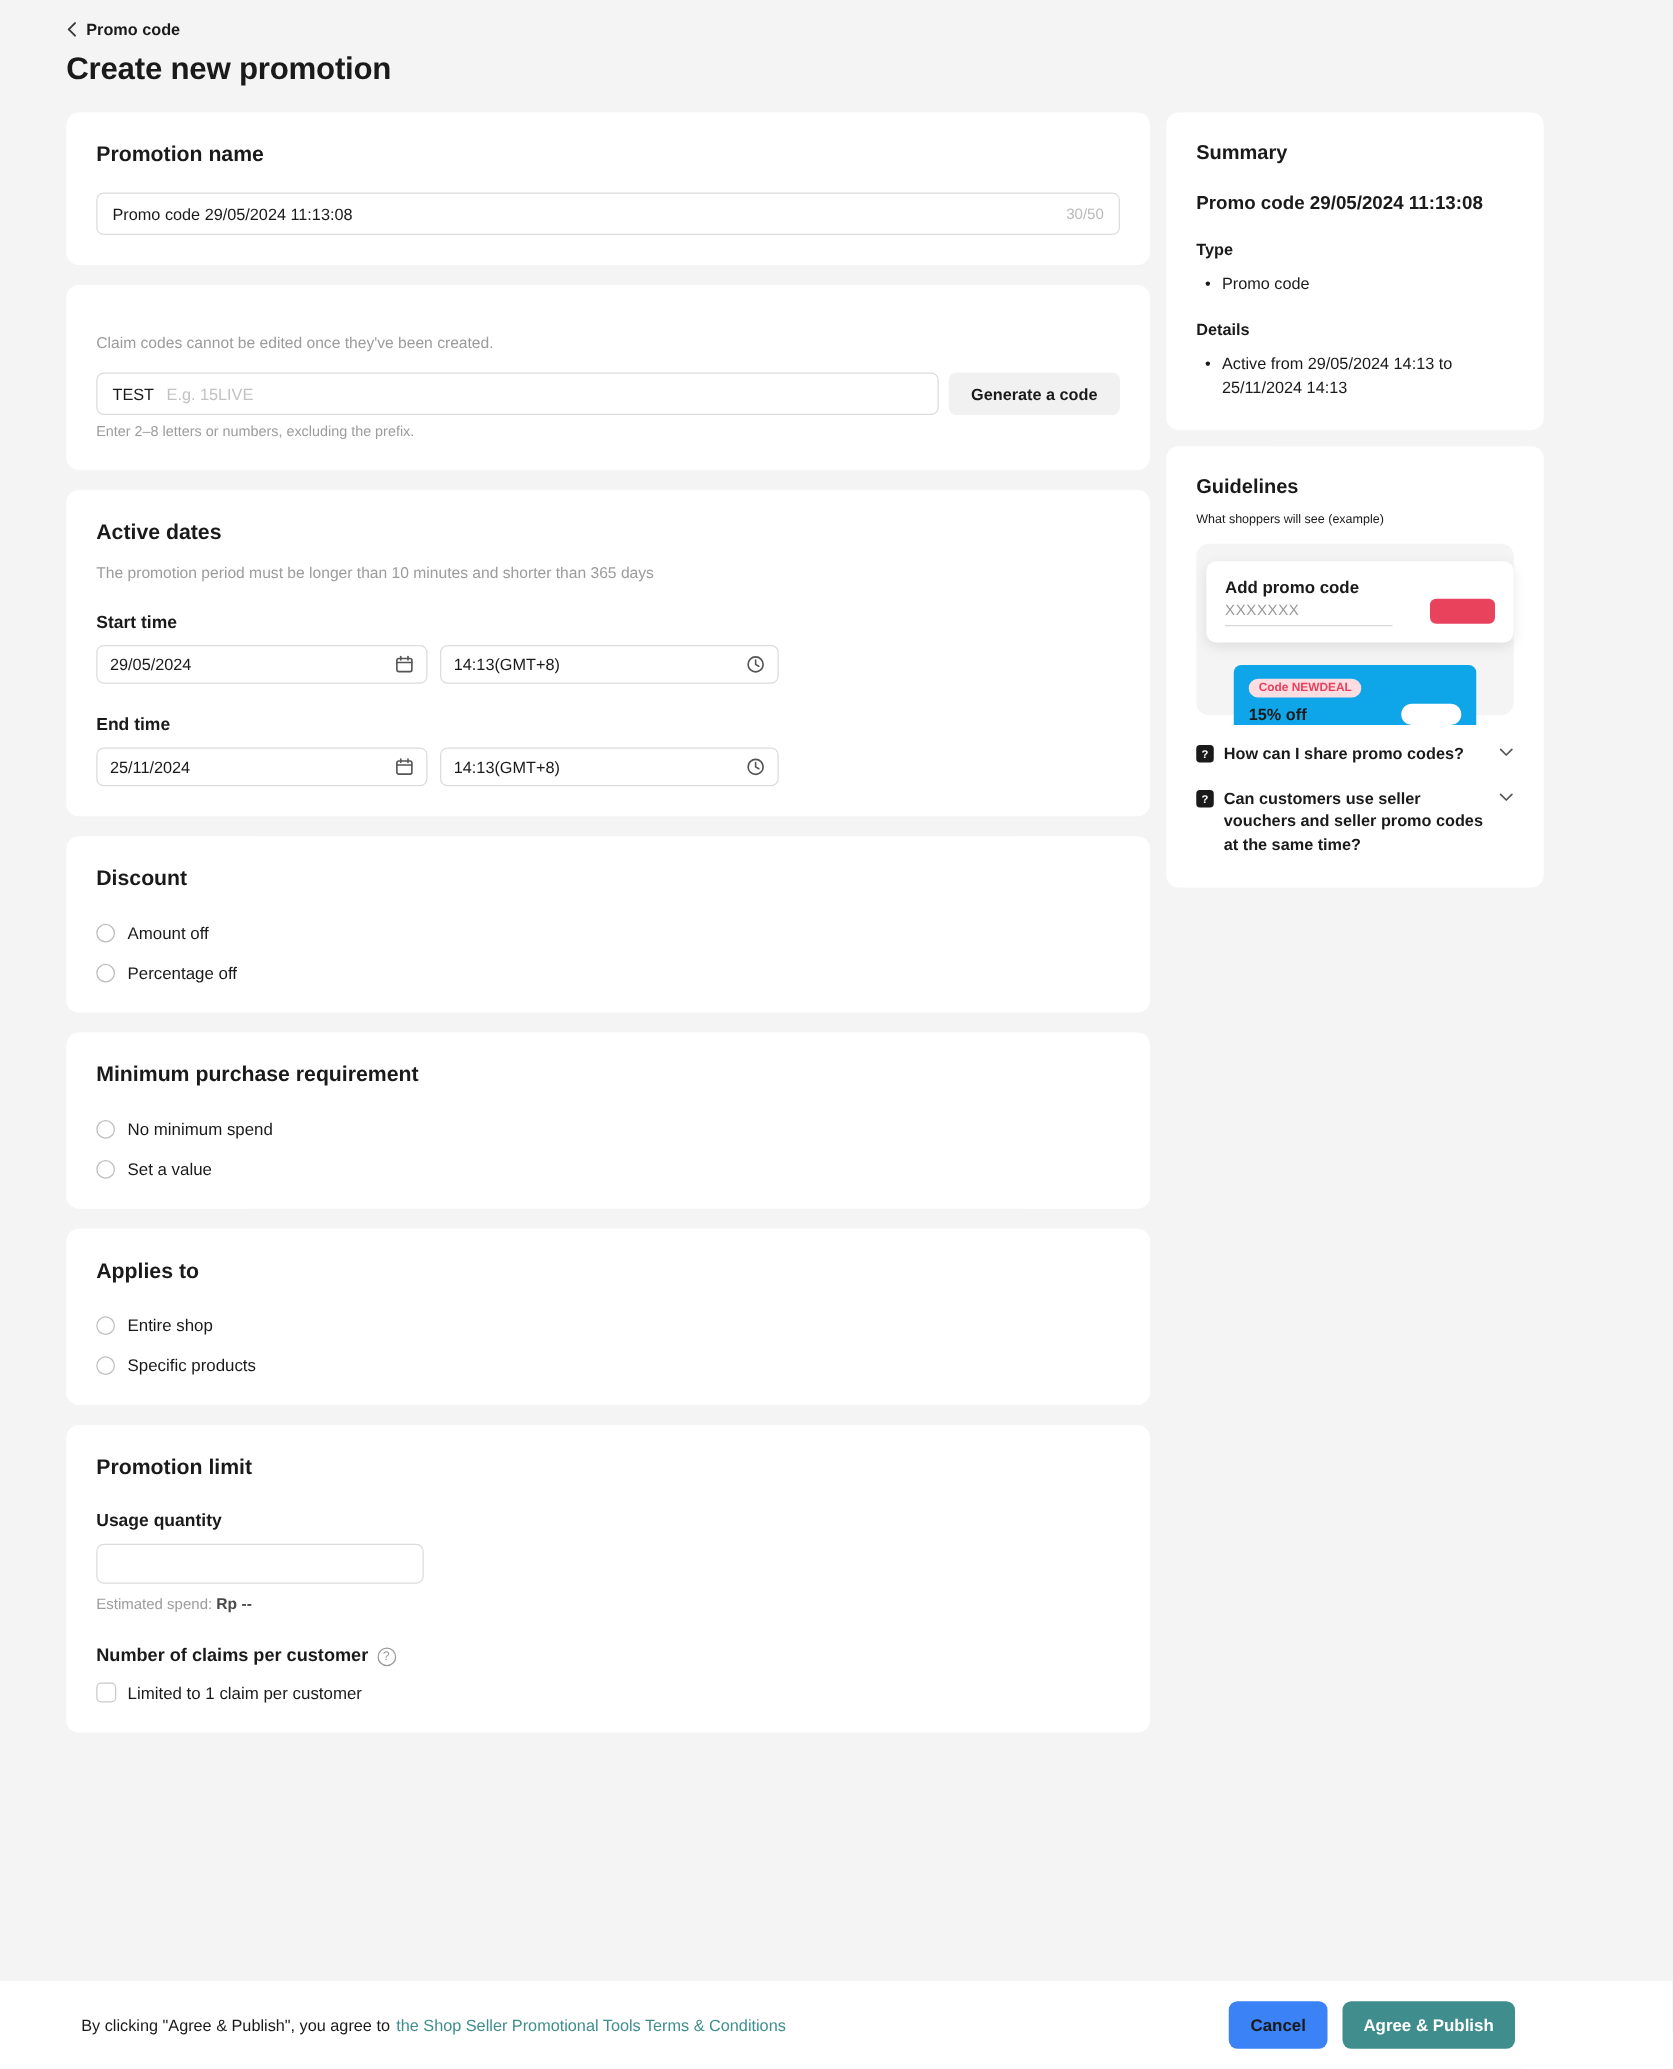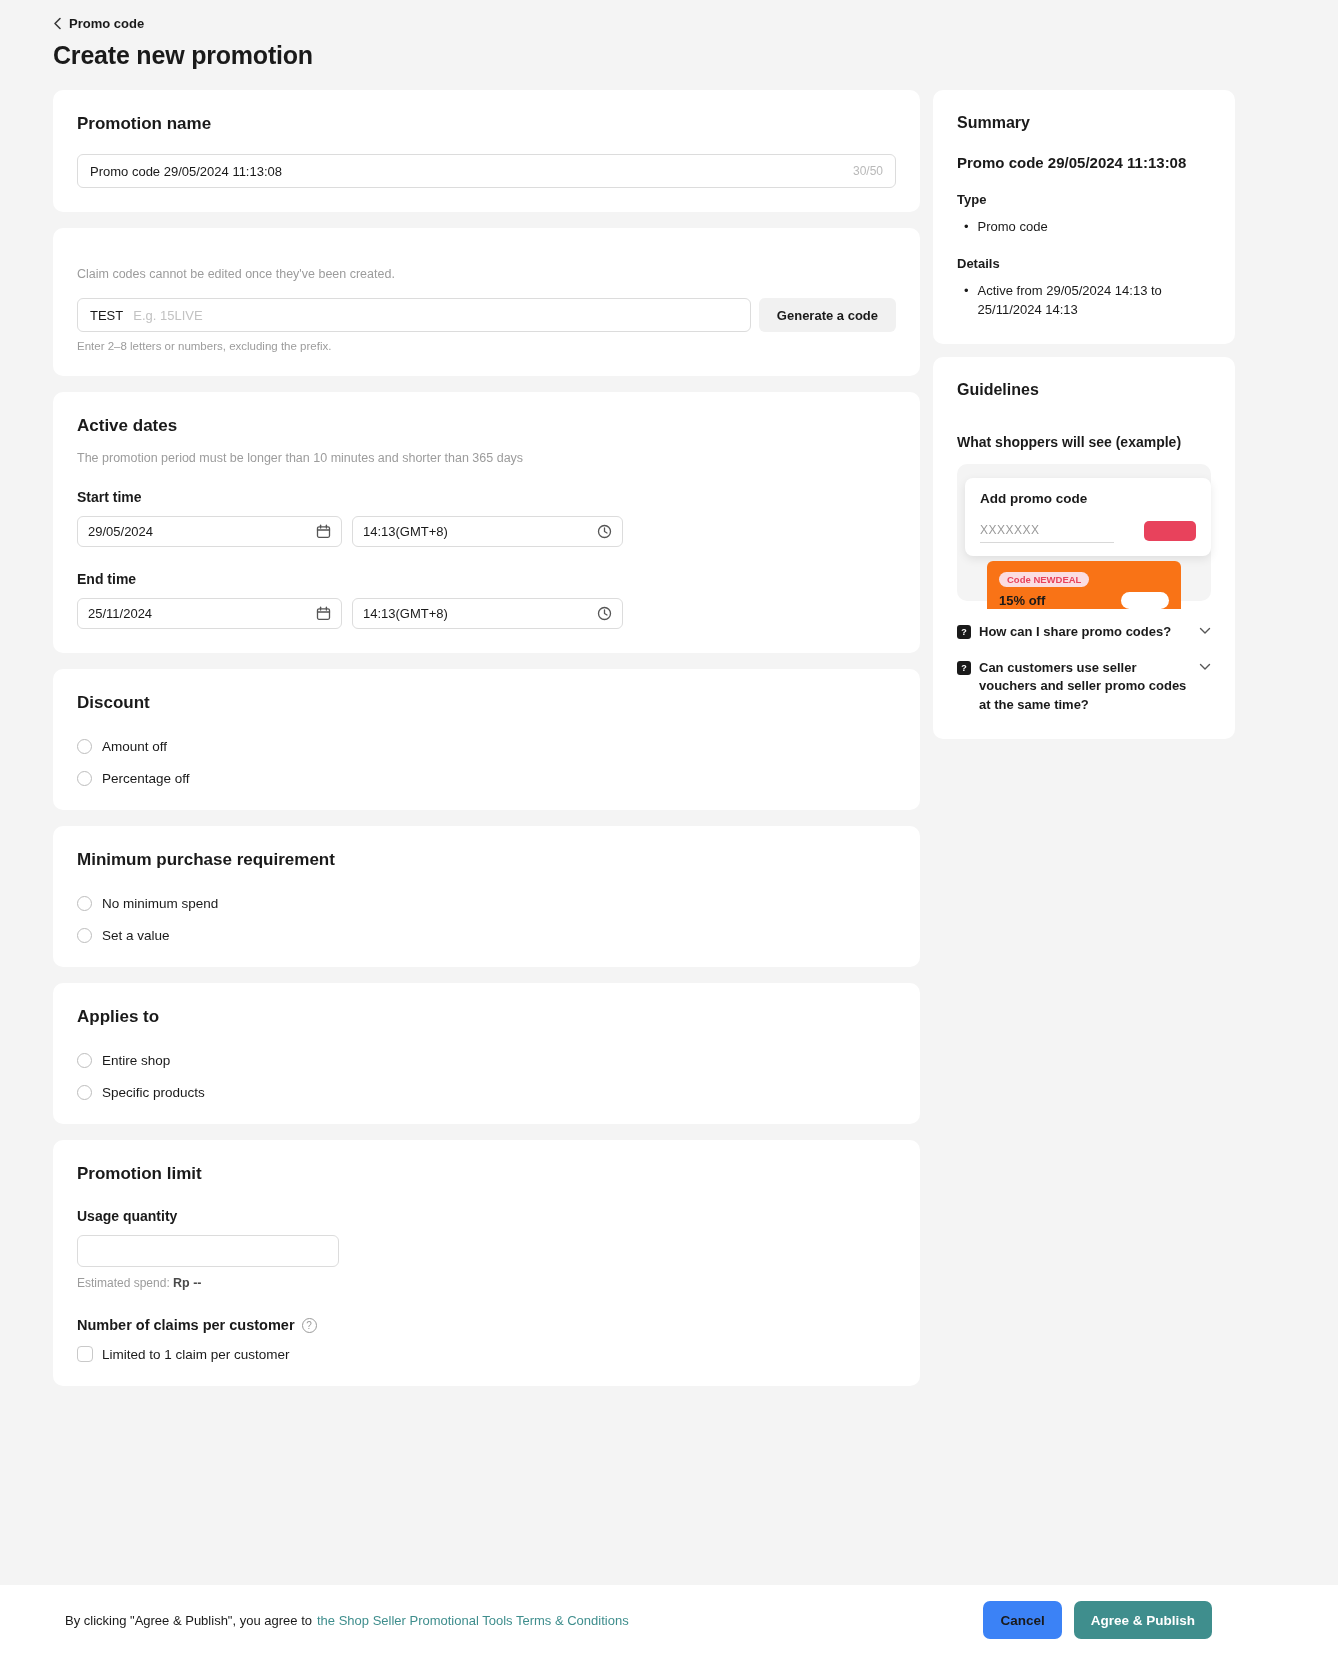--- a/index.html
+++ b/index.html
@@ -68,32 +68,32 @@
                   font-size:13.5px; cursor:pointer; width:max-content; }
   .checkbox { width:16px; height:16px; border:1.5px solid #c9c9c9; border-radius:4px; flex:none; background:#fff; }
 
   
   .side-col .card h2 { font-size:16px; }
   .summary-name { font-size:15px; font-weight:700; margin-top:21px; line-height:1.35; }
   .summary-sub { font-size:13px; font-weight:700; margin-top:19px; }
   .bullet { display:flex; gap:9px; font-size:13px; margin-top:11px; line-height:1.45; padding-left:7px; }
   .bullet::before { content:"•"; color:#1a1a1a; }
 
-  .g-sub { font-size:14px; font-weight:700; margin-top:35px; }
+  .g-sub { font-size:10px; font-weight:400; margin-top:11px; }
   .example { position:relative; margin-top:14px; height:142px; }
   .example-backdrop { position:absolute; inset:0 0 5px 0; background:#f4f4f4; border-radius:10px; }
   .promo-card { position:absolute; left:8px; right:0; top:14px; background:#fff;
                 border-radius:8px; box-shadow:0 3px 10px rgba(0,0,0,.09); padding:13px 15px; }
   .promo-card .pc-title { font-size:13.5px; font-weight:700; }
-  .pc-row { display:flex; align-items:flex-end; gap:30px; margin-top:15px; }
+  .pc-row { display:flex; align-items:flex-end; gap:30px; margin-top:2px; }
   .xxx { flex:1; color:#9a9a9a; font-size:12px; letter-spacing:.5px;
          border-bottom:1px solid #d8d8d8; padding-bottom:5px; }
   .red-btn { width:52px; height:20px; background:#e8425c; border-radius:5px; flex:none; margin-bottom:2px; }
   .voucher { position:absolute; left:30px; right:30px; top:97px; height:48px;
-             background:#f97316; border-radius:6px 6px 0 0; padding:8px 12px; overflow:hidden; }
+             background:#0ea5e9; border-radius:6px 6px 0 0; padding:8px 12px; overflow:hidden; }
   .badge { display:inline-block; background:#fbdde2; color:#e8425c; font-size:9.5px;
            font-weight:700; padding:2px 8px; border-radius:8px; }
   .voucher-row { display:flex; justify-content:space-between; align-items:center; margin-top:5px; }
   .off-text { font-size:13px; font-weight:700; }
   .white-pill { width:48px; height:17px; background:#fff; border-radius:9px; }
 
   .faq { display:flex; gap:8px; margin-top:17px; align-items:flex-start; cursor:pointer; }
   .faq-icon { width:14px; height:14px; background:#1a1a1a; border-radius:3px; color:#fff;
               font-size:9px; font-weight:700; display:flex; align-items:center;
               justify-content:center; flex:none; margin-top:2px; }

